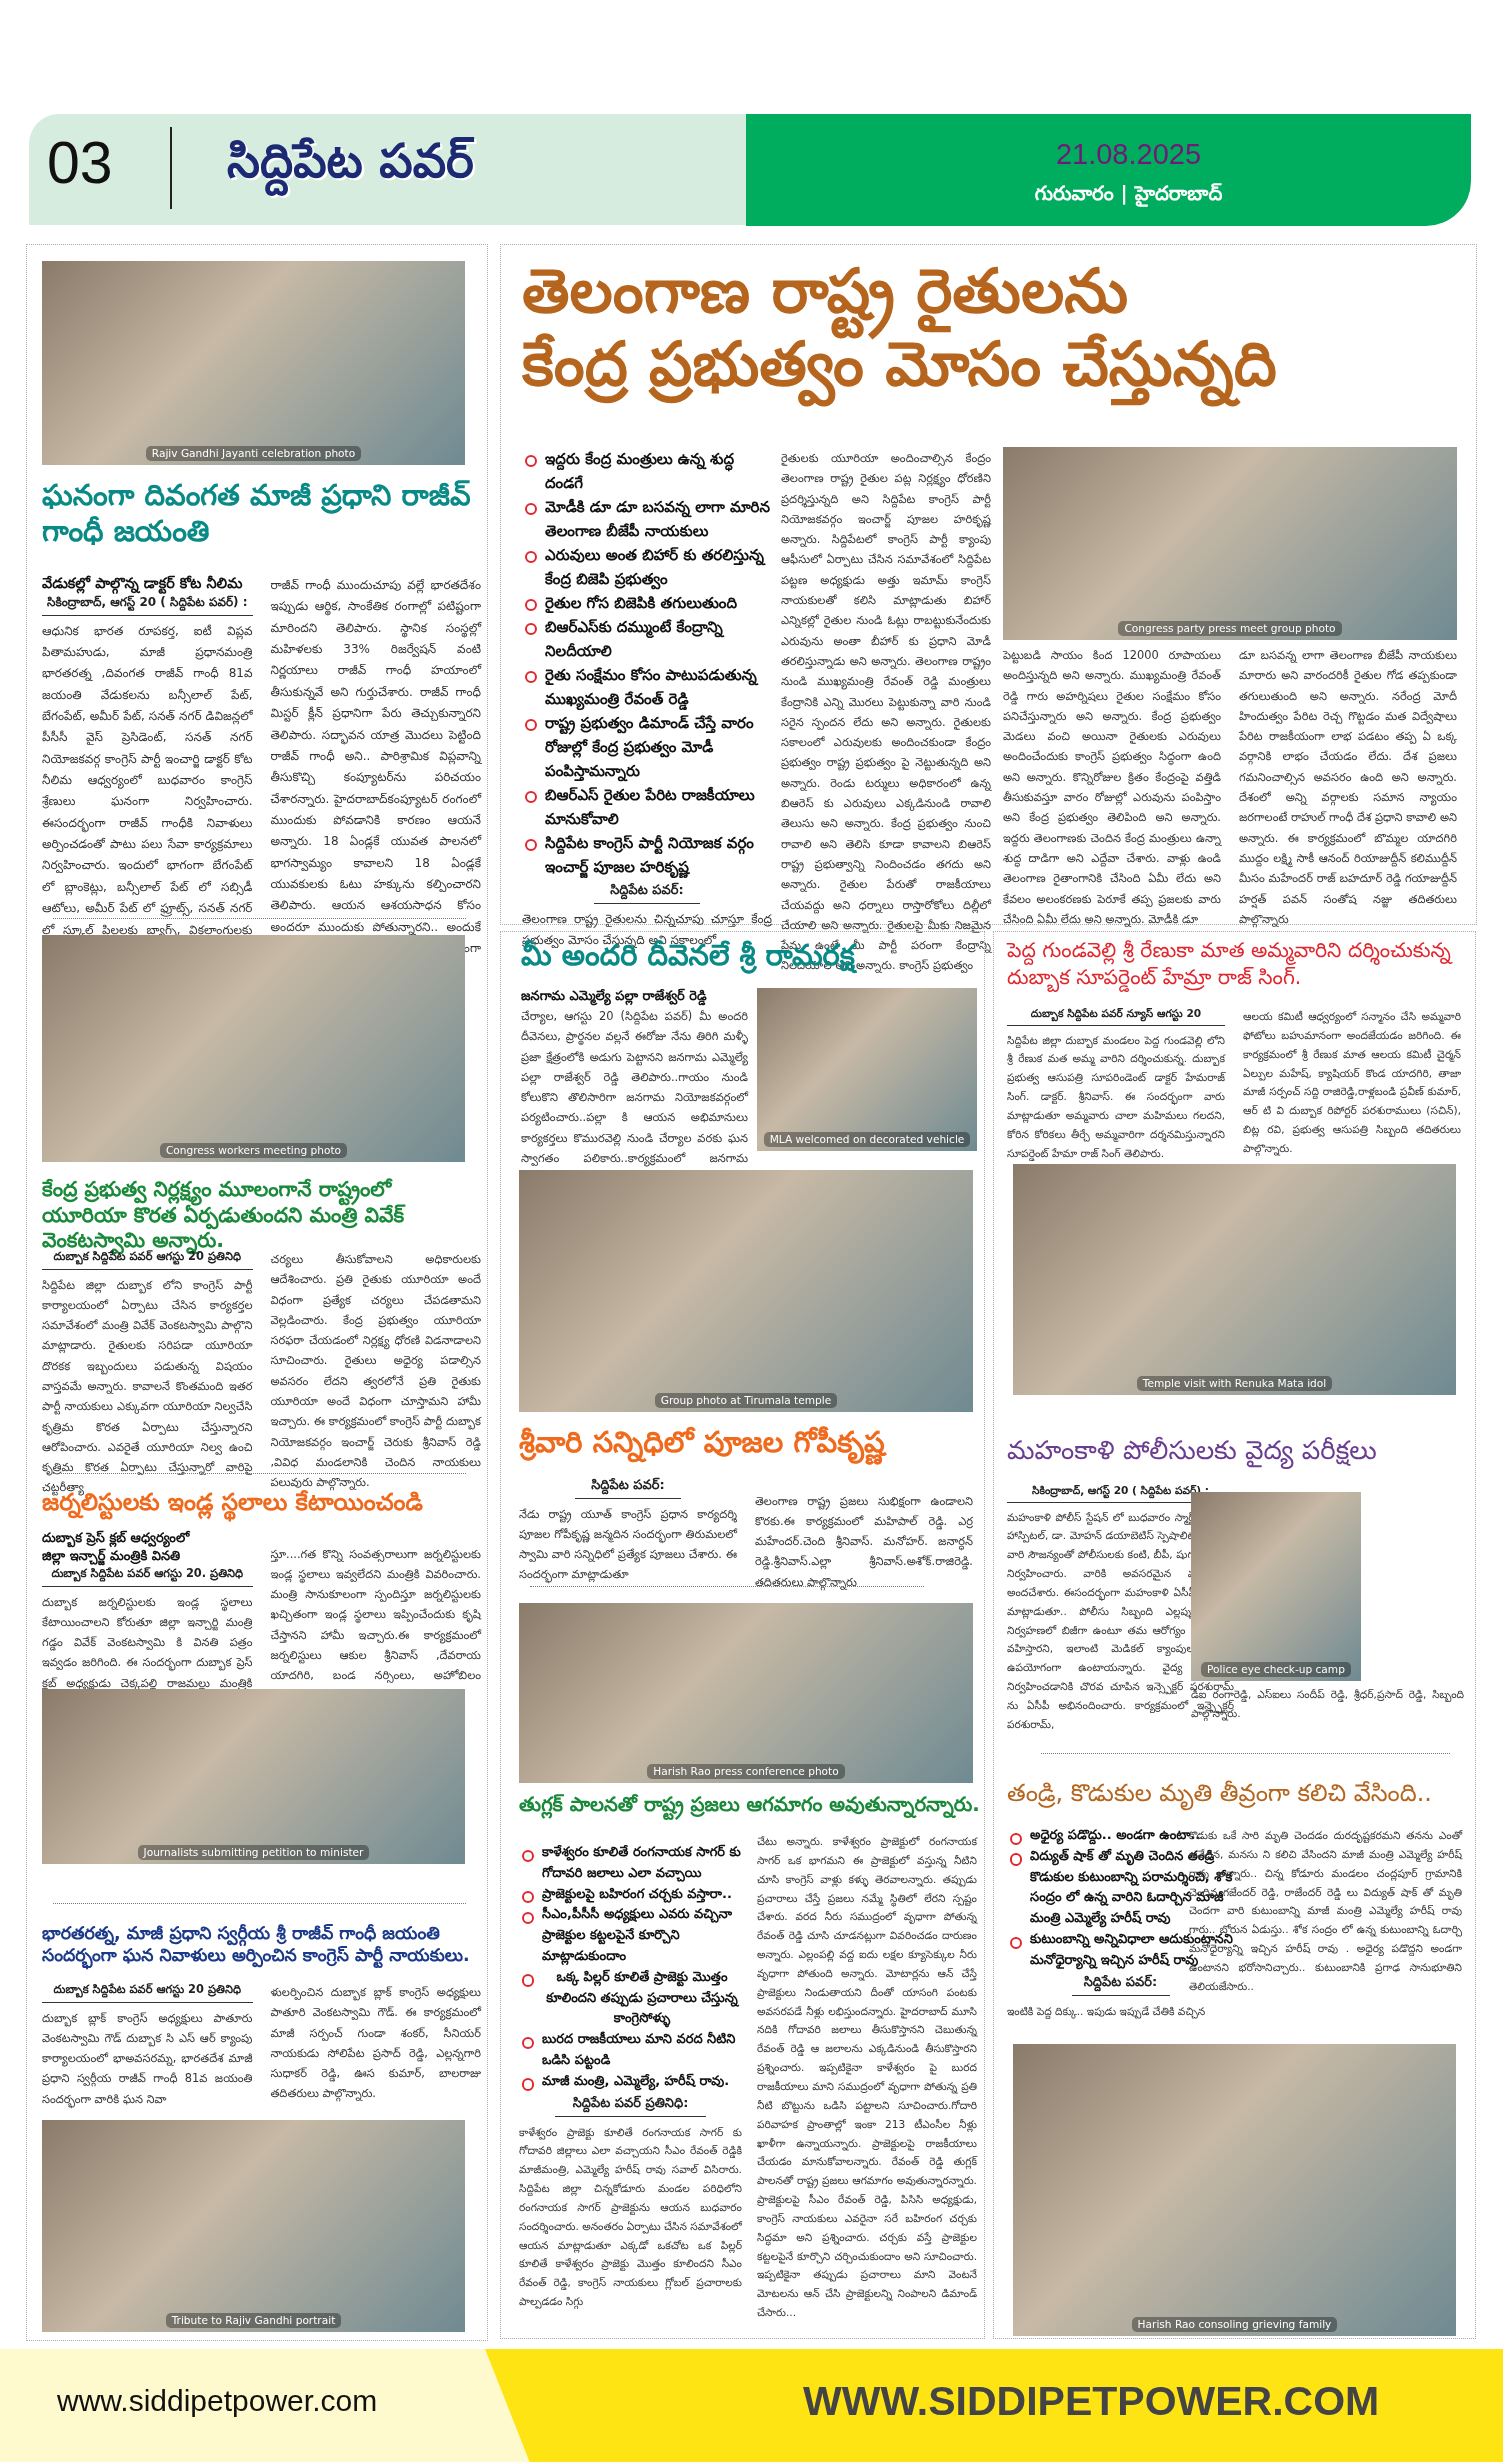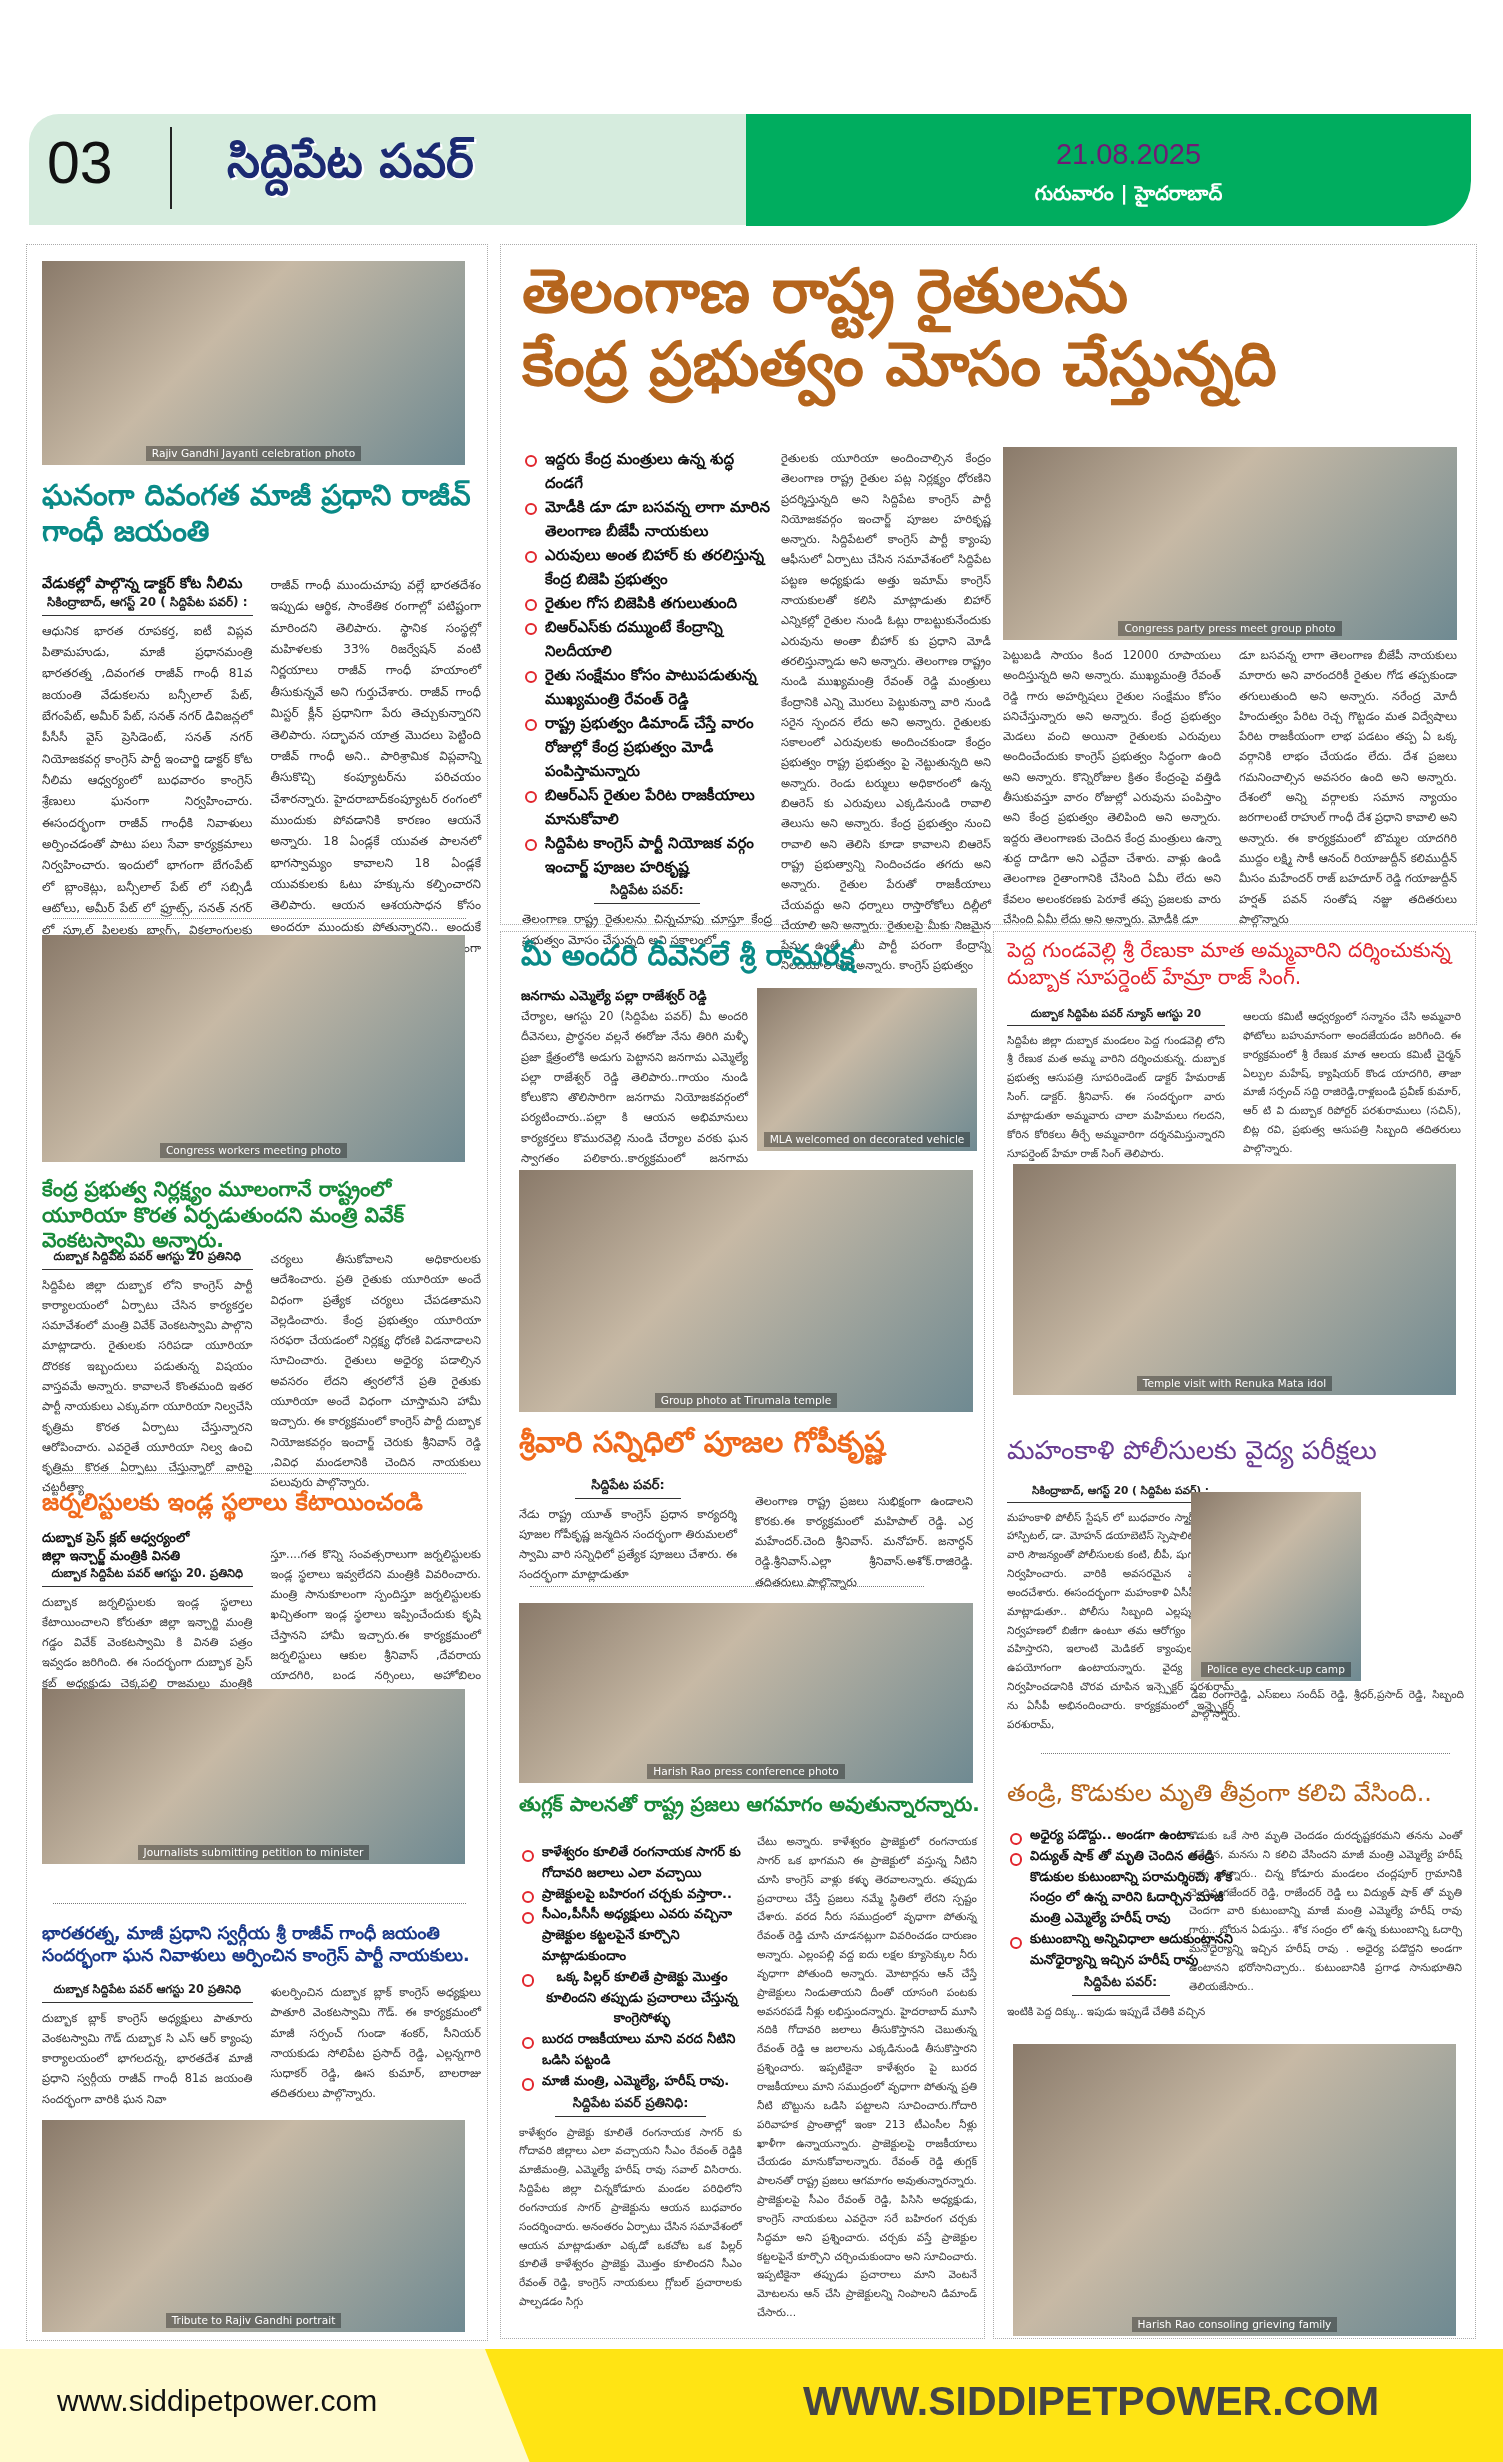--- a/index.html
+++ b/index.html
@@ -9,21 +9,21 @@
 #mast-left{left:29px;top:114px;width:719px;height:111px;background:#d6ecde;border-radius:30px 0 0 0}
 #mast-right{left:746px;top:114px;width:725px;height:112px;background:#00ad5f;border-radius:0 0 45px 0}
 #page-num{left:47px;top:129px;font-size:59px;font-family:"Liberation Sans",sans-serif;color:#111;font-weight:400}
 #mast-div{left:170px;top:127px;width:2.3px;height:82px;background:#222}
 #paper-title{left:227px;top:133px;font-size:47px;font-weight:bold;color:#1b2a72;text-shadow:2.3px 2.3px 0 #fff}
 #date{left:939px;top:138px;width:379px;text-align:center;font-size:29px;color:#701a75;font-family:"Liberation Sans",sans-serif}
 #day-city{left:939px;top:182px;width:379px;text-align:center;font-size:19.7px;color:#fff;font-weight:bold}
 
 .frame{border:0.8px dotted #aaa}
 .photo{background:linear-gradient(135deg,#8a7a6a,#c7b9a5 40%,#6f8a92);display:flex;align-items:flex-end;justify-content:center;color:#fff;font-size:10.6px;padding-bottom:4.5px;overflow:hidden}
-.photo span{background:rgba(0,0,0,.35);padding:1.5px 6px;border-radius:0}
+.photo span{background:rgba(0,0,0,.35);padding:1.5px 6px;border-radius:5px}
 .hl{font-weight:bold;line-height:1.25}
 .body{font-size:13px;line-height:1.78;color:#333;text-align:justify}
 .byline{font-weight:bold;font-size:13px;text-align:center;border-bottom:1.5px solid #333;padding-bottom:3px;margin-bottom:4.5px}
 .sub{font-weight:bold;font-size:14.4px;color:#111}
 .dots{border-top:1.5px dotted #777;height:0}
 .bullets{list-style:none}
 .bullets li{font-weight:bold;font-size:15px;line-height:1.6;padding-left:23px;position:relative;color:#111}
 .bullets li::before{content:"";position:absolute;left:3px;top:7.6px;width:8.3px;height:8.3px;border:2.3px solid #e1262d;border-radius:50%}
 .cols2{display:flex;gap:18px}
 .cols2>div{flex:1}
@@ -98,21 +98,21 @@
 <div class="abs photo" style="left:42px;top:1689px;width:423px;height:175px">
     <span>Journalists submitting petition to minister</span>
   </div>
 <div class="abs dots" style="left:53px;top:1903px;width:413px"></div>
 
 <div class="abs hl" style="left:42px;top:1923px;width:432px;font-size:17.4px;color:#1b3a8a">భారతరత్న, మాజీ ప్రధాని స్వర్గీయ శ్రీ రాజీవ్ గాంధీ జయంతి సందర్భంగా ఘన నివాళులు అర్పించిన కాంగ్రెస్ పార్టీ నాయకులు.</div>
 <div class="abs" style="left:42px;top:1982px;width:439px">
   <div class="cols2">
     <div>
       <div class="byline" style="font-size:11.4px">దుబ్బాక సిద్దిపేట పవర్ ఆగస్టు 20 ప్రతినిధి</div>
-      <p class="body" style="font-size:11.4px">దుబ్బాక బ్లాక్ కాంగ్రెస్ అధ్యక్షులు పాతూరు వెంకటస్వామి గౌడ్ దుబ్బాక సి ఎస్ ఆర్ క్యాంపు కార్యాలయంలో భాగలదన్న, భారతదేశ మాజీ ప్రధాని స్వర్గీయ రాజీవ్ గాంధీ 81వ జయంతి సందర్భంగా వారికి ఘన నివా</p>
+      <p class="body" style="font-size:11.4px">దుబ్బాక బ్లాక్ కాంగ్రెస్ అధ్యక్షులు పాతూరు వెంకటస్వామి గౌడ్ దుబ్బాక సి ఎస్ ఆర్ క్యాంపు కార్యాలయంలో భాఅవసరమ్న, భారతదేశ మాజీ ప్రధాని స్వర్గీయ రాజీవ్ గాంధీ 81వ జయంతి సందర్భంగా వారికి ఘన నివా</p>
     </div>
     <div>
         <p class="body" style="font-size:11.4px">ళులర్పించిన దుబ్బాక బ్లాక్ కాంగ్రెస్ అధ్యక్షులు పాతూరి వెంకటస్వామి గౌడ్. ఈ కార్యక్రమంలో మాజీ సర్పంచ్ గుండా శంకర్, సీనియర్ నాయకుడు సోలిపేట ప్రసాద్ రెడ్డి, ఎల్లన్నగారి సుధాకర్ రెడ్డి, ఊస కుమార్, బాలరాజు తదితరులు పాల్గొన్నారు.</p>
       </div>
   </div>
 </div>
 <div class="abs photo" style="left:42px;top:2120px;width:423px;height:212px">
     <span>Tribute to Rajiv Gandhi portrait</span>
   </div>
 

